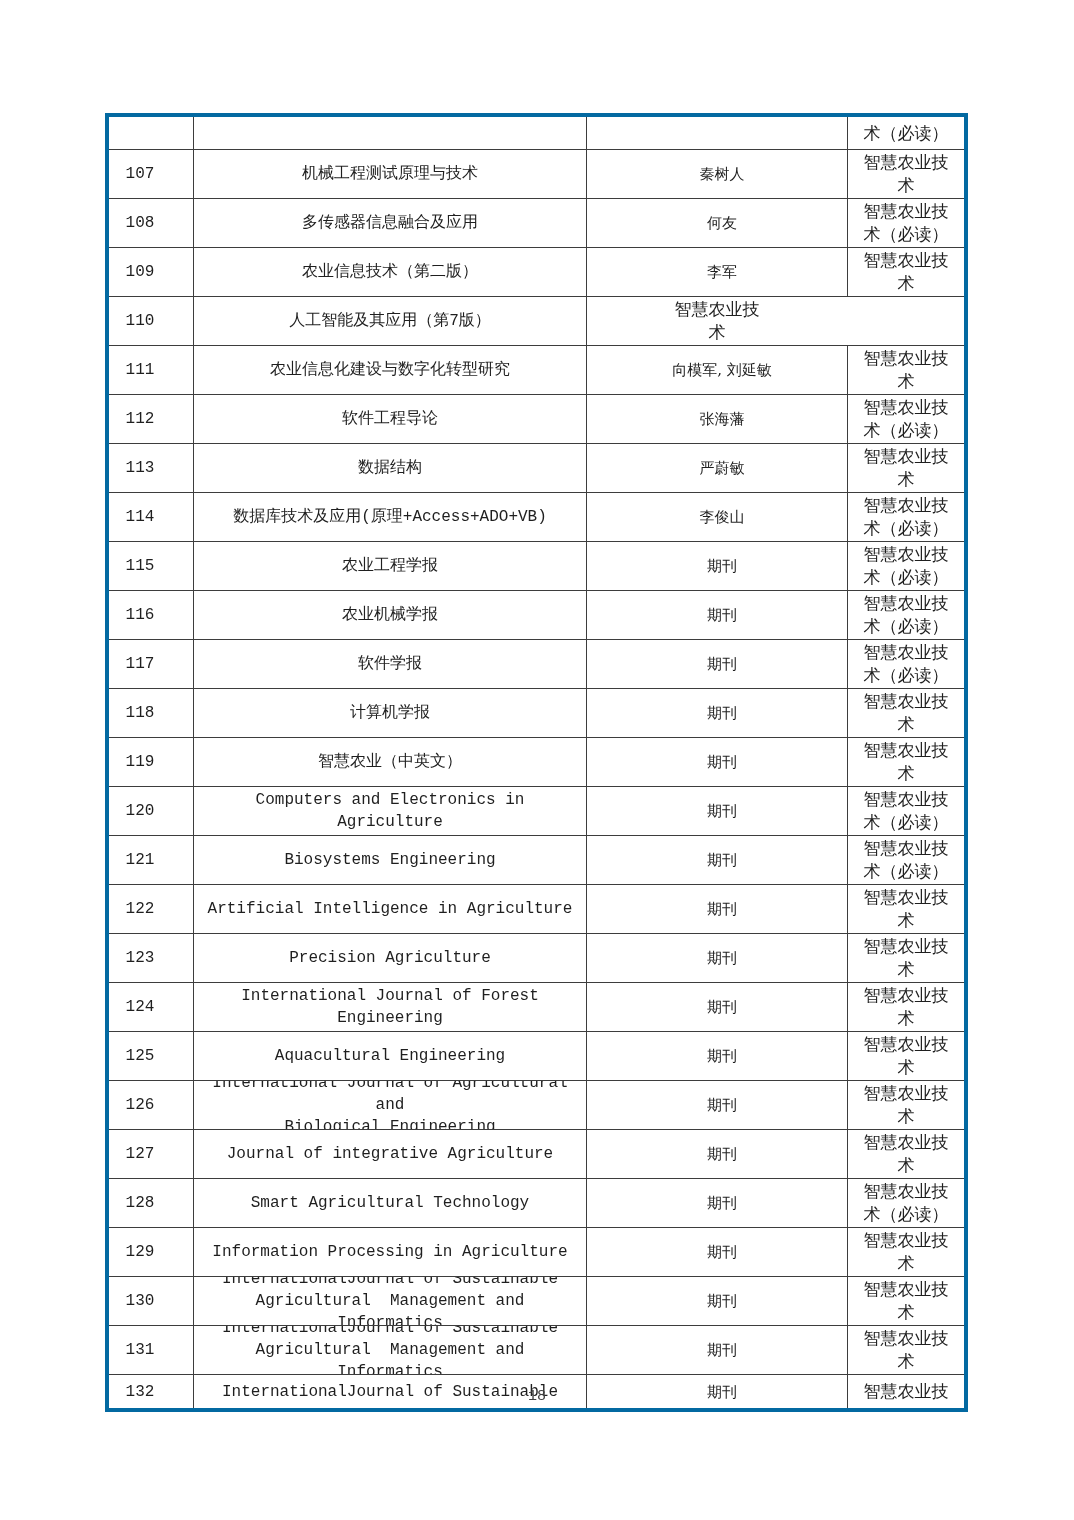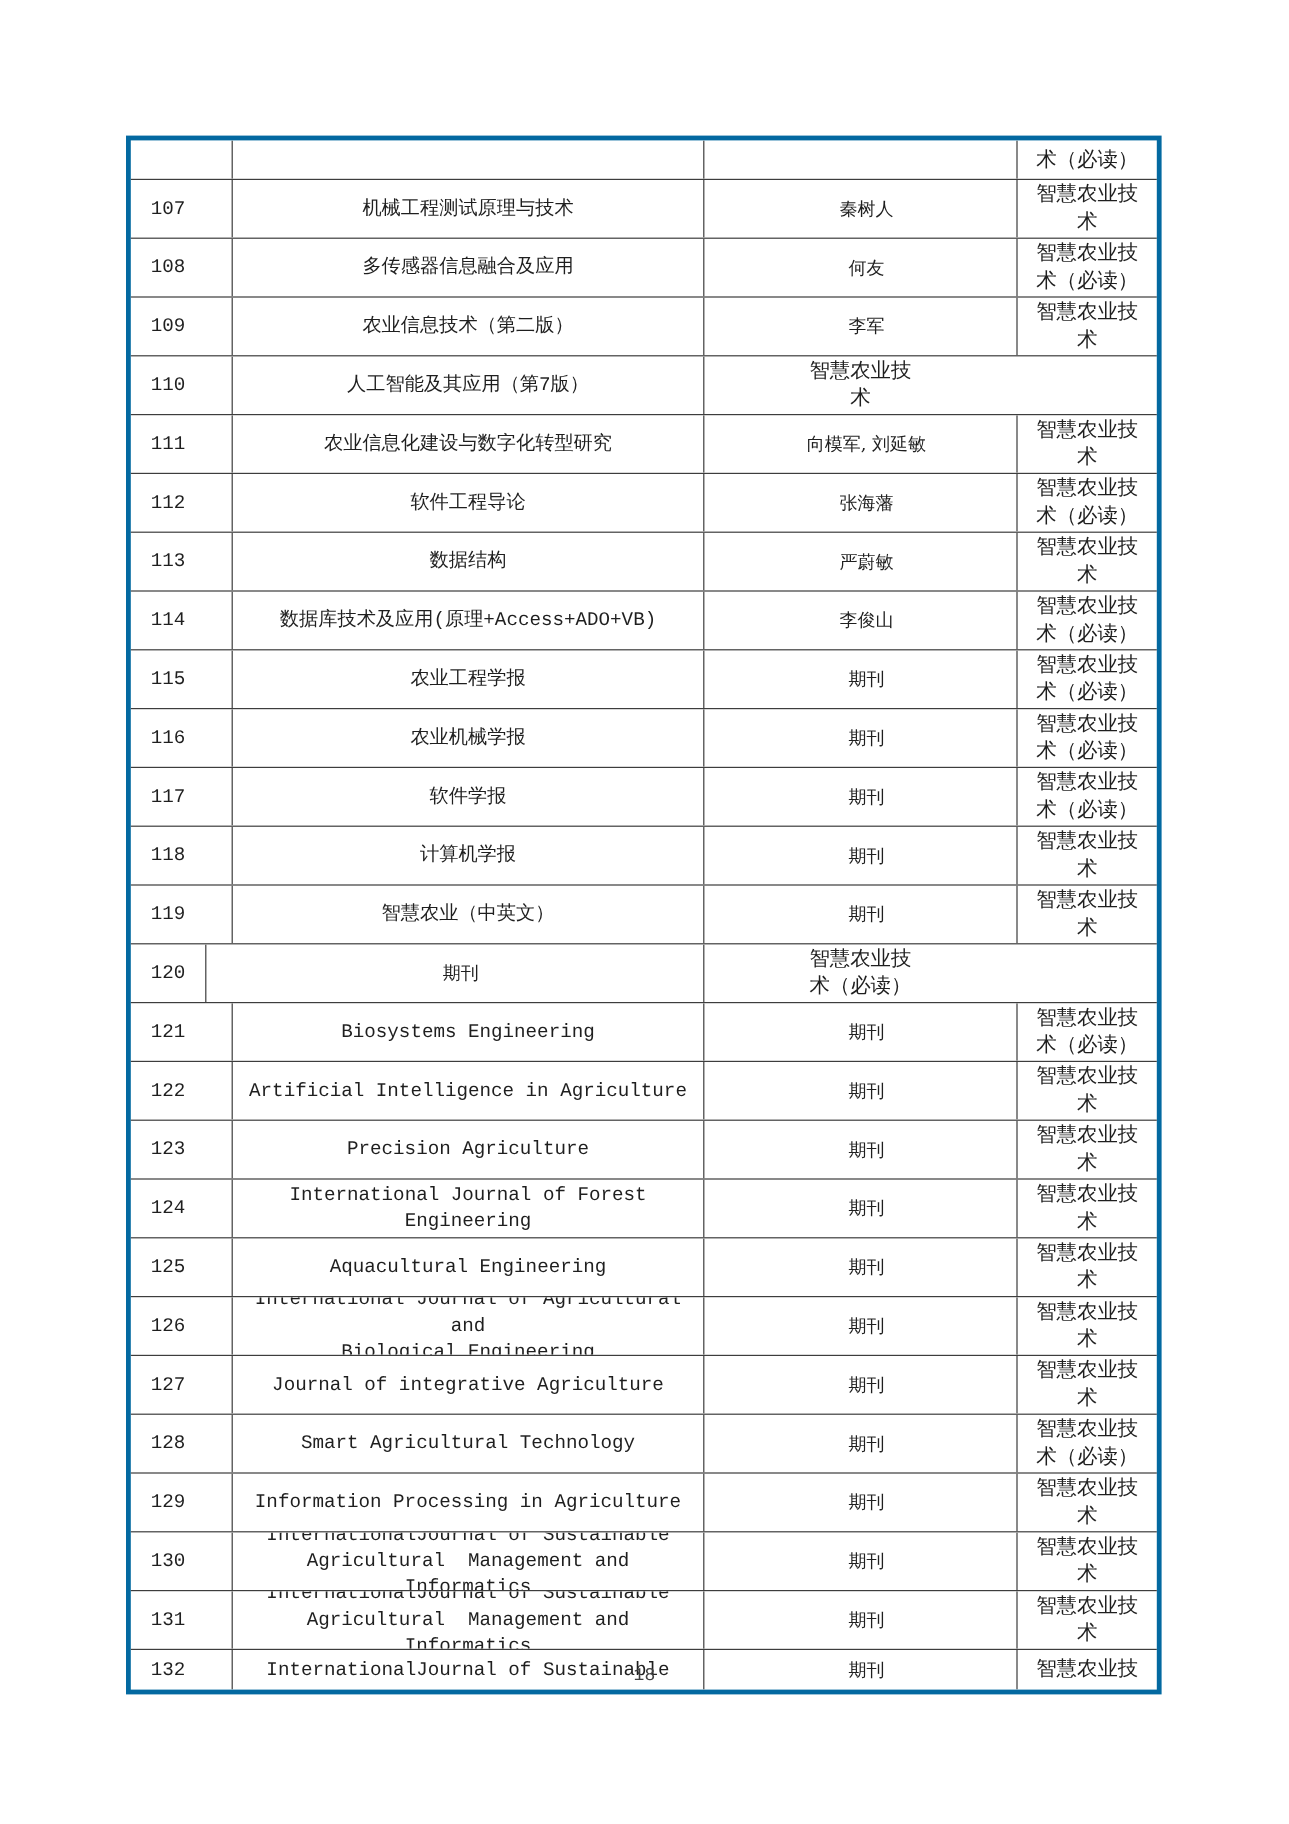--- a/index.html
+++ b/index.html
@@ -185,20 +185,21 @@
     <div class="row">
       <div class="cell c-num">119</div>
       <div class="cell c-title">智慧农业（中英文）</div>
       <div class="cell c-author">期刊</div>
       <div class="cell c-category">智慧农业技
 术</div>
     </div>
 
     <div class="row">
       <div class="cell c-num">120</div>
+      <div class="cell c-title">Computers and Electronics in Agriculture</div>
       <div class="cell c-author">期刊</div>
       <div class="cell c-category">智慧农业技
 术（必读）</div>
     </div>
 
     <div class="row">
       <div class="cell c-num">121</div>
       <div class="cell c-title">Biosystems Engineering</div>
       <div class="cell c-author">期刊</div>
       <div class="cell c-category">智慧农业技

